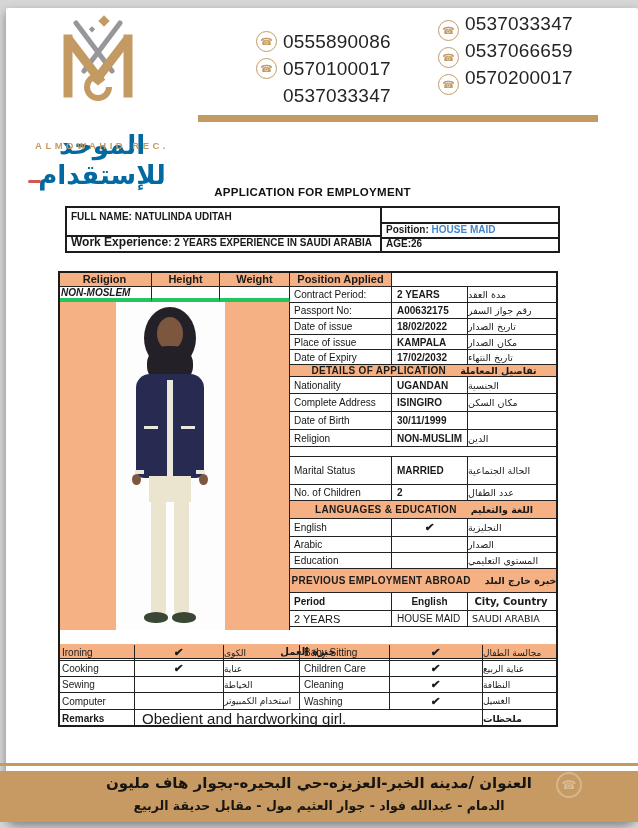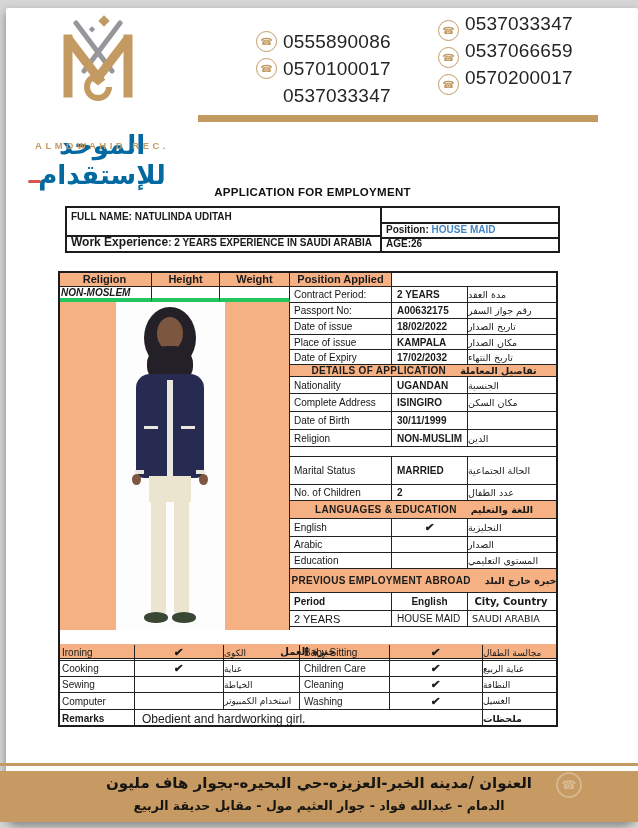--- a/index.html
+++ b/index.html
@@ -362,21 +362,21 @@
         <div class="sk-c sk-name2">Washing</div>
         <div class="sk-c sk-chk2">
             <span class="chk">✔</span>
           </div>
         <div class="sk-c sk-ar2 ar">الغسيل</div>
       </div>
     </div>
 
     <div class="remarks">
       <div class="rm-c" style="width:77px;font-weight:bold;padding-left:4px">Remarks</div>
-      <div class="rm-c" style="width:348px;padding-left:7px;font-size:12px">Obedient and hardworking girl.</div>
+      <div class="rm-c" style="width:348px;padding-left:7px;font-size:15px">Obedient and hardworking girl.</div>
       <div class="rm-c ar" style="width:75px;border-right:none;justify-content:flex-end;padding-right:4px;font-weight:bold;font-size:9.5px">ملحظات</div>
     </div>
 
     <div class="mt-border"></div>
   </div>
 
   <div class="abs foot-rule"></div>
   <div class="abs foot-band"></div>
   <div class="abs foot-wm">☎</div>
   <div class="abs foot-l1">العنوان /مدينه الخبر-العزيزه-حي البحيره-بجوار هاف مليون</div>

